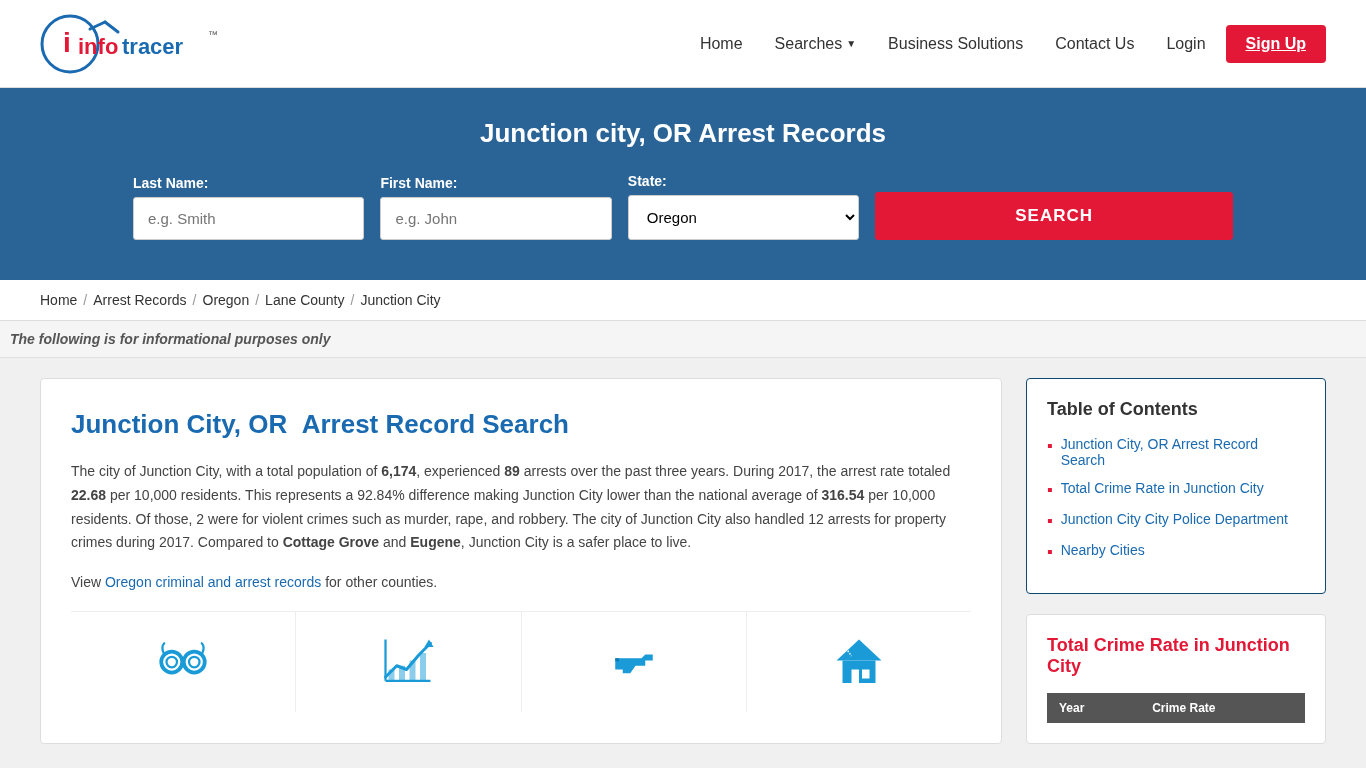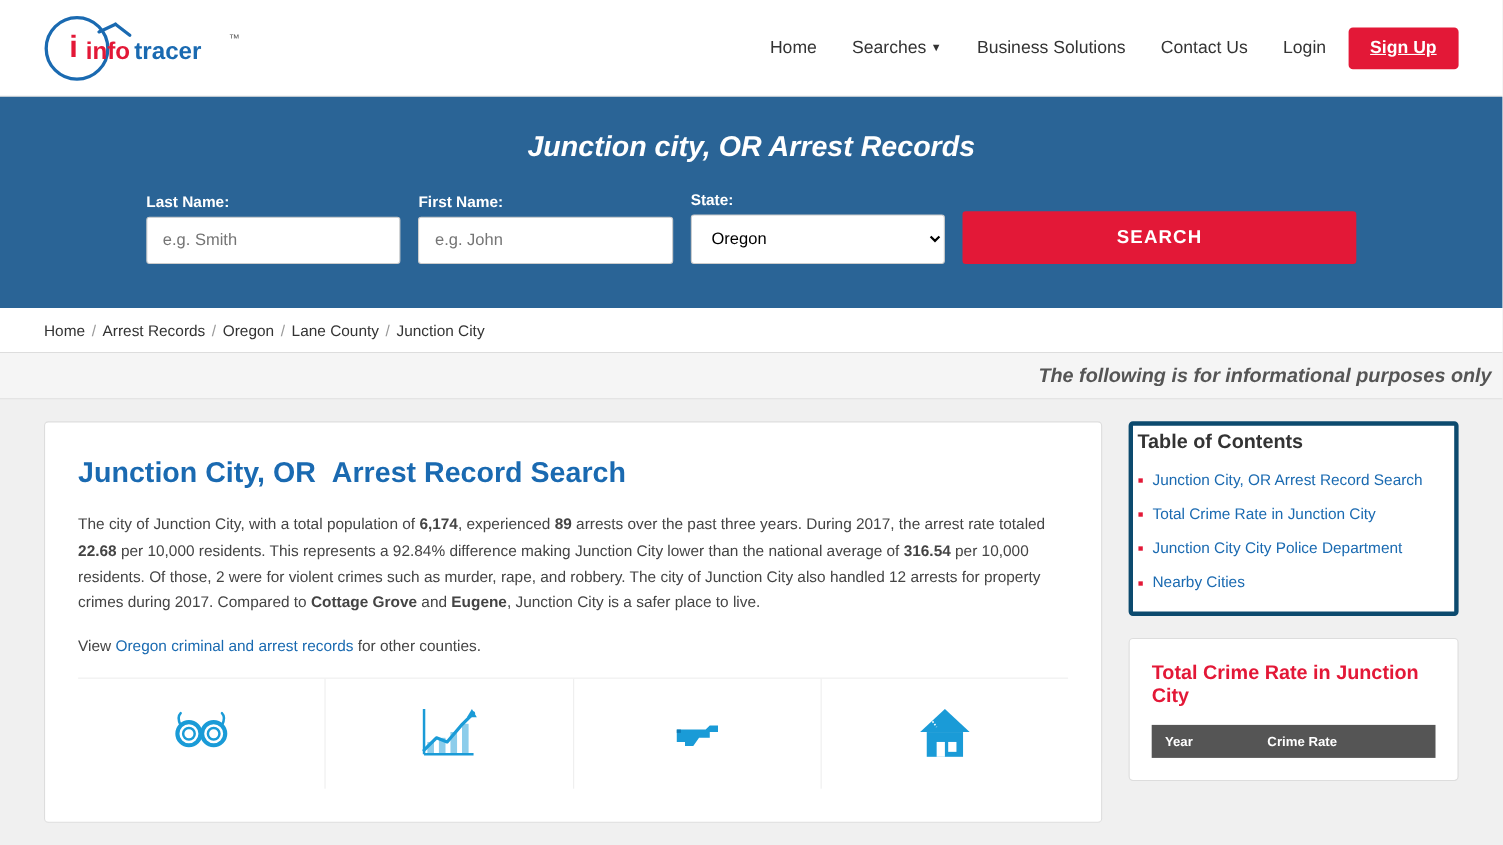--- a/index.html
+++ b/index.html
@@ -53,21 +53,20 @@
     .hero {
       background: #2a6496;
       padding: 30px 40px 40px;
       text-align: center;
     }
     .hero h1 {
       color: #fff;
       font-size: 26px;
       font-weight: bold;
       margin-bottom: 24px;
-      font-style: italic;
     }
     .search-form {
       display: flex;
       align-items: flex-end;
       gap: 16px;
       max-width: 1100px;
       margin: 0 auto;
     }
     .form-group {
       display: flex;
@@ -113,23 +112,23 @@
       display: flex;
       align-items: center;
       gap: 6px;
     }
     .breadcrumb a { color: #333; text-decoration: none; }
     .breadcrumb .sep { color: #999; }
 
     
     .info-banner {
       background: #f5f5f5;
-      text-align: right;
+      text-align: left;
       padding: 10px;
-      font-size: 18px;
+      font-size: 14px;
       font-style: italic;
       color: #555;
       border-bottom: 1px solid #e0e0e0;
       font-weight: bold;
     }
 
     
     .main-layout {
       display: flex;
       gap: 0;
@@ -188,23 +187,23 @@
     
     .sidebar {
       width: 300px;
       flex-shrink: 0;
       display: flex;
       flex-direction: column;
       gap: 20px;
     }
     .toc-box {
       background: #fff;
-      border: 4px solid #0c4a6e;
+      border: 1px solid #0c4a6e;
       border-radius: 4px;
-      padding: 4px;
+      padding: 20px;
     }
     .toc-box h3 {
       font-size: 18px;
       color: #333;
       margin-bottom: 16px;
       font-weight: bold;
     }
     .toc-box ul {
       list-style: none;
       padding: 0;

